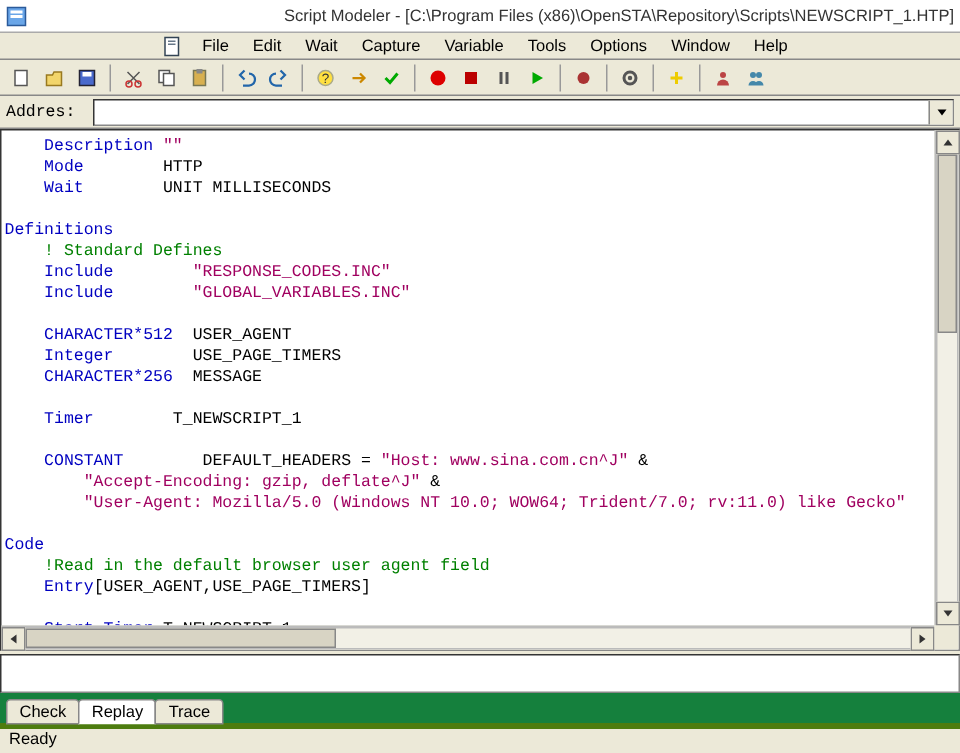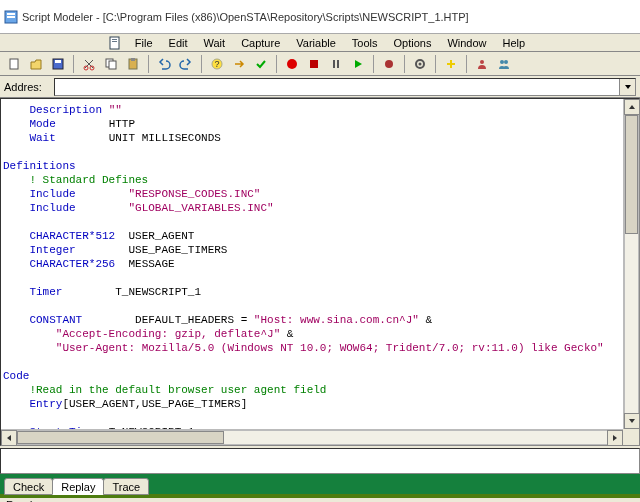--- a/index.html
+++ b/index.html
@@ -3,43 +3,43 @@
 <meta charset="utf-8">
 <style>
   * { box-sizing: border-box; }
   html, body {
     margin: 0; padding: 0; width: 640px; height: 502px;
     font-family: Tahoma, "MS Sans Serif", sans-serif;
     font-size: 11px; background: #ece9d8; overflow: hidden;
     color: #000;
   }
   .titlebar {
-    height: 34px; background: #fff; border-bottom: 1px solid #aaa;
-    display: flex; align-items: center; padding: 0 4px; gap: 4px;
+    height: 22px; background: #fff; border-bottom: 1px solid #aaa;
+    display: flex; align-items: center; padding: 0 4px; gap: 4px; justify-content: space-between;
   }
   .titlebar .appicon { width: 14px; height: 14px; }
   .titlebar .text { font-size: 11px; color: #333; white-space: nowrap; overflow: hidden; }
   .menubar {
     height: 18px; background: #ece9d8; display: flex; align-items: center;
     padding: 0 4px; gap: 2px; border-bottom: 1px solid #888; justify-content: center;
   }
   .menubar .mdi-icon { width: 14px; height: 14px; margin-right: 4px; }
   .menubar .menu { padding: 1px 7px; cursor: default; }
   .toolbar {
     height: 24px; background: #ece9d8; display: flex; align-items: center;
     padding: 0 4px; gap: 2px; border-bottom: 1px solid #888;
   }
   .tbtn {
     width: 20px; height: 20px; display: flex; align-items: center; justify-content: center;
     border: 1px solid transparent; border-radius: 2px; cursor: default;
   }
   .sep { width: 1px; height: 18px; background: #999; margin: 0 3px; }
   .addrbar {
     height: 22px; background: #ece9d8; display: flex; align-items: center;
-    padding: 0 4px; gap: 12px; border-bottom: 1px solid #888;
+    padding: 0 4px; gap: 12px; border-bottom: 1px solid #888; font-family: Liberation Mono, monospace;
   }
   .addrbar label { font-size: 11px; }
   .addrbar .combo {
     flex: 1; height: 18px; background: #fff; border: 1px inset #888;
     display: flex; align-items: center; position: relative;
   }
   .addrbar .combo .drop {
     position: absolute; right: 0; top: 0; height: 100%; width: 16px;
     background: #ece9d8; border-left: 1px solid #888;
     display: flex; align-items: center; justify-content: center;

